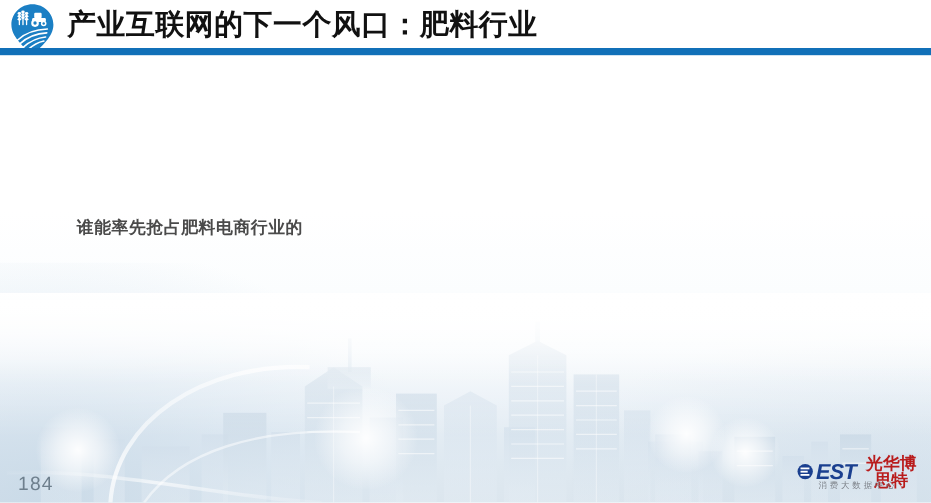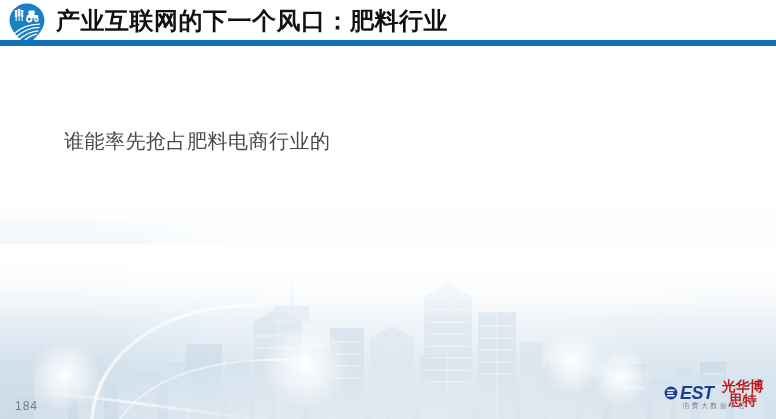--- a/index.html
+++ b/index.html
@@ -111,47 +111,48 @@
   }
 
   
   .body-block {
     position: absolute;
     left: 64px;
     top: 128px;
     width: 600px;
   }
   .line-gray {
-    font-size: 20px;
-    font-weight: normal;
+    font-size: 14px;
+    font-weight: bold;
     color: #4a4a4a;
     letter-spacing: 0.5px;
     line-height: 26px;
     white-space: nowrap;
+    margin-top: 48px;
   }
   .line-red {
     font-size: 30px;
     font-weight: bold;
     color: #c8161d;
     letter-spacing: 1px;
     line-height: 42px;
     white-space: nowrap;
     margin: 18px 0 16px 0;
   }
   .line-red .comma {
     font-size: 20px;
     color: #c8161d;
   }
 
   
   .page-number {
     position: absolute;
     left: 15px;
     bottom: 6px;
-    font-size: 12px;
+    font-size: 16px;
     color: #6e7f8d;
     letter-spacing: 1px;
   }
 
   .brand {
     position: absolute;
     right: 8px;
     bottom: 5px;
     width: 104px;
     height: 30px;

